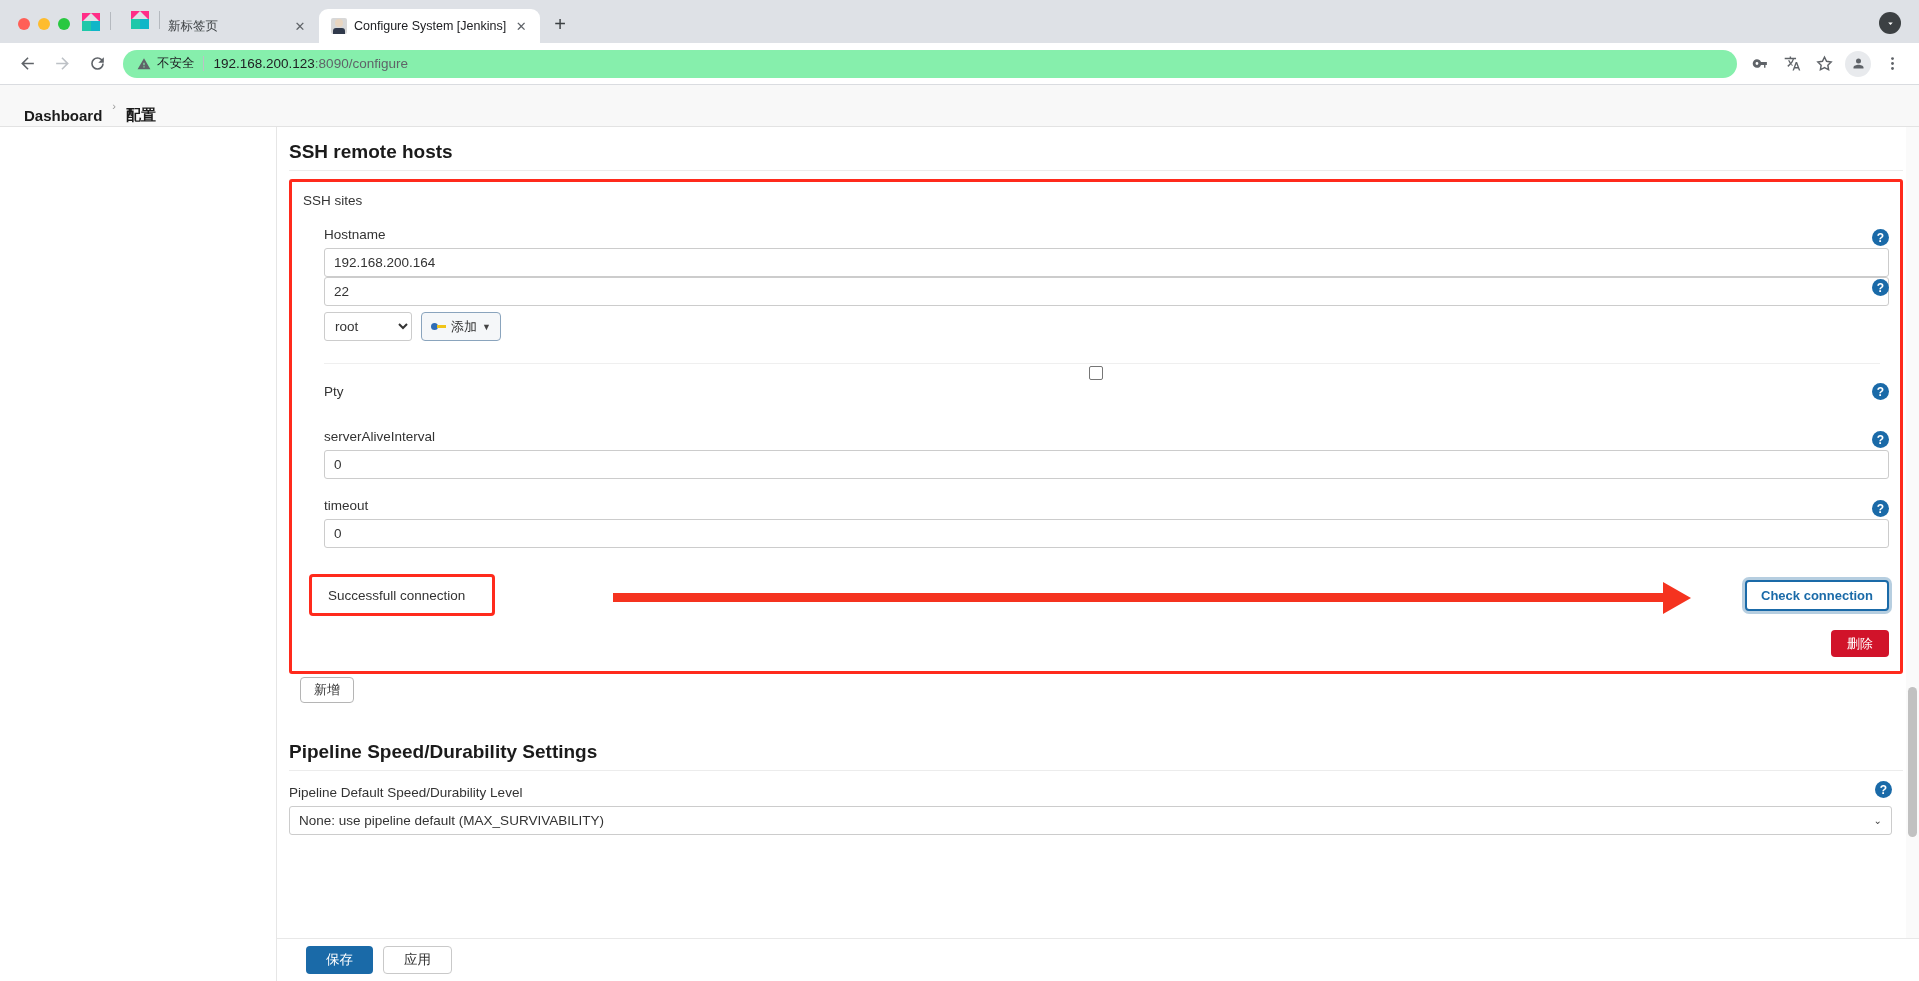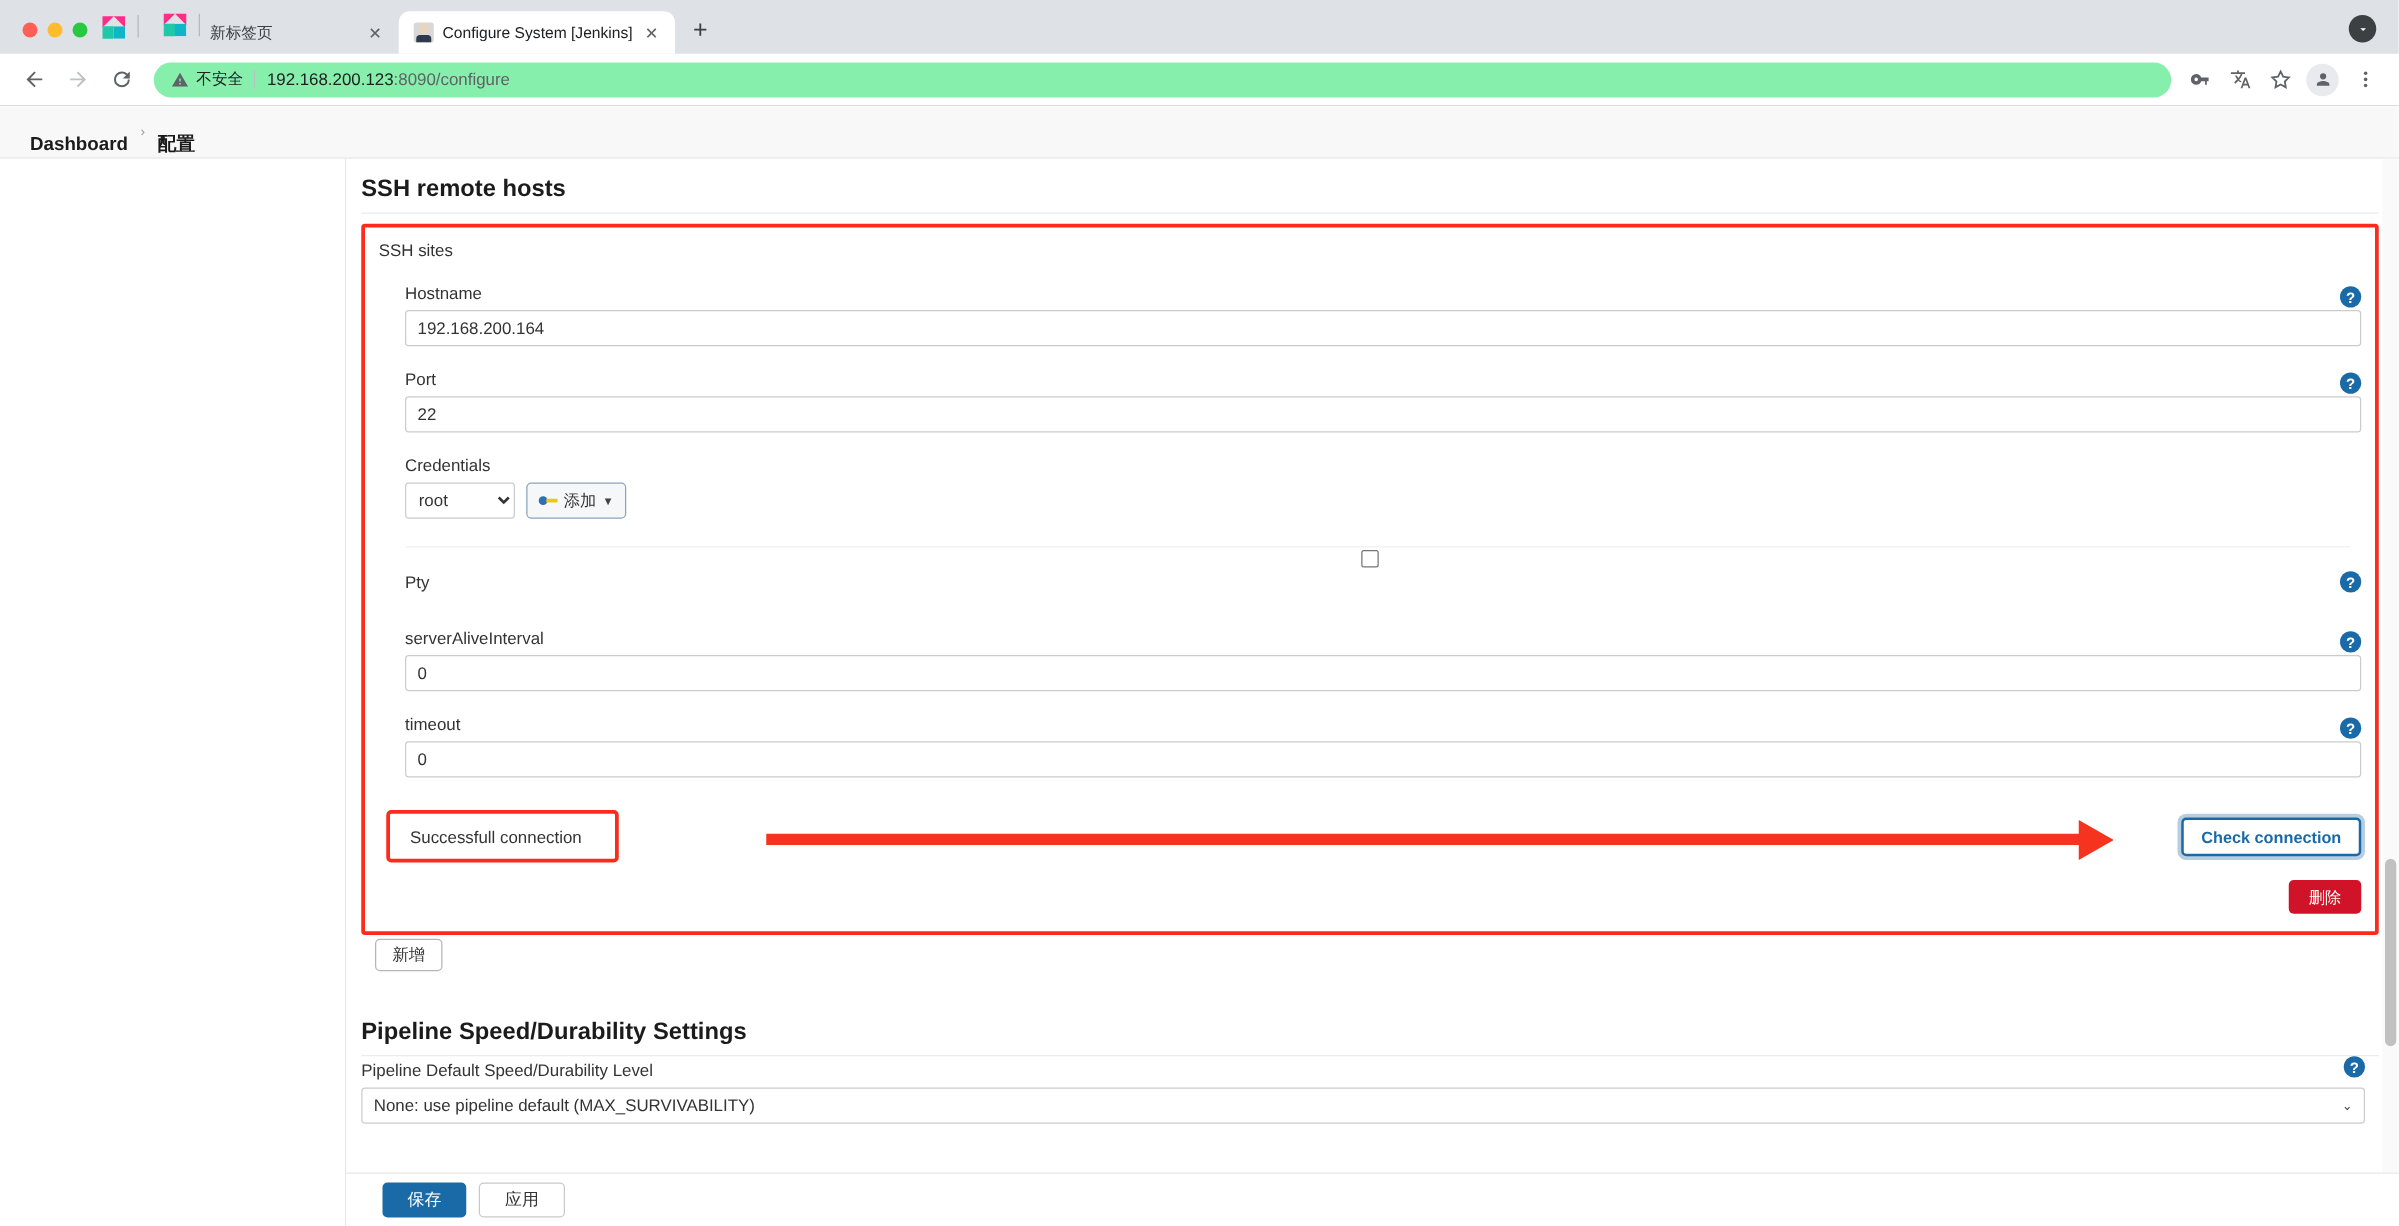--- a/index.html
+++ b/index.html
@@ -629,27 +629,25 @@
 
           <div class="ssh-sites-label">SSH sites</div>
 
           <div class="field-group">
             <div class="field-label">Hostname</div>
             <div class="help-icon" style="top:2px;">?</div>
             <input class="txt-input" value="192.168.200.164" style="">
           </div>
 
           <div class="field-group">
-            <div class="field-label">Port</div>
             <div class="help-icon" style="top:2px;">?</div>
             <input class="txt-input" value="22" style="">
           </div>
 
           <div class="field-group">
-            <div class="field-label">Credentials</div>
             <div class="cred-row">
               <select class="cred-select">
                 <option>root</option>
               </select>
               <button class="add-btn">
                 <span class="key-glyph"></span>
                 <span>添加</span>
                 <span class="caret">▼</span>
               </button>
             </div>
@@ -692,21 +690,21 @@
         </div>
 
         <div class="add-site-row">
           <button class="add-site-btn">新增</button>
         </div>
 
 
         <div class="section-title" style="margin-top:38px;">Pipeline Speed/Durability Settings</div>
 
         <div class="field-group" style="padding-left:0;">
-          <div class="field-label" style="margin-top:4px;">Pipeline Default Speed/Durability Level</div>
+          <div class="field-label" style="margin-top:14px;">Pipeline Default Speed/Durability Level</div>
           <div class="help-icon" style="top:-4px;">?</div>
           <div class="select-box">
             <span>None: use pipeline default (MAX_SURVIVABILITY)</span>
             <span class="sel-caret">⌄</span>
           </div>
         </div>
 
       </div>
 
       <div class="scrollbar-track">

